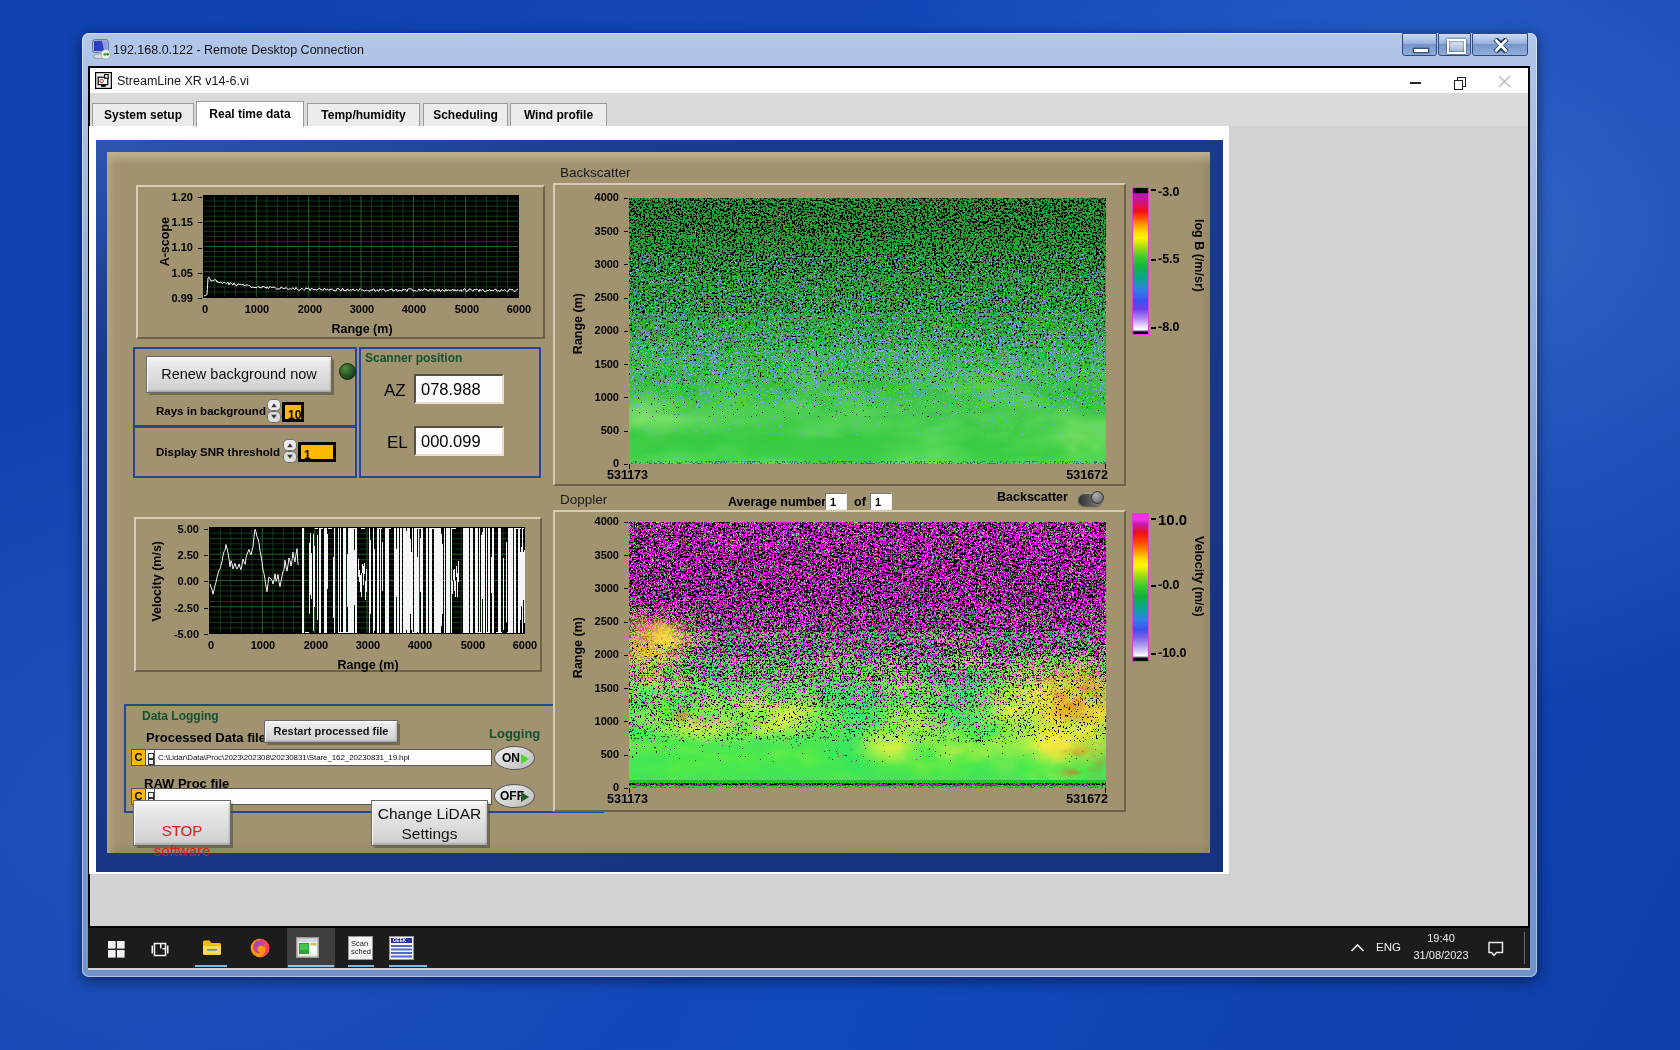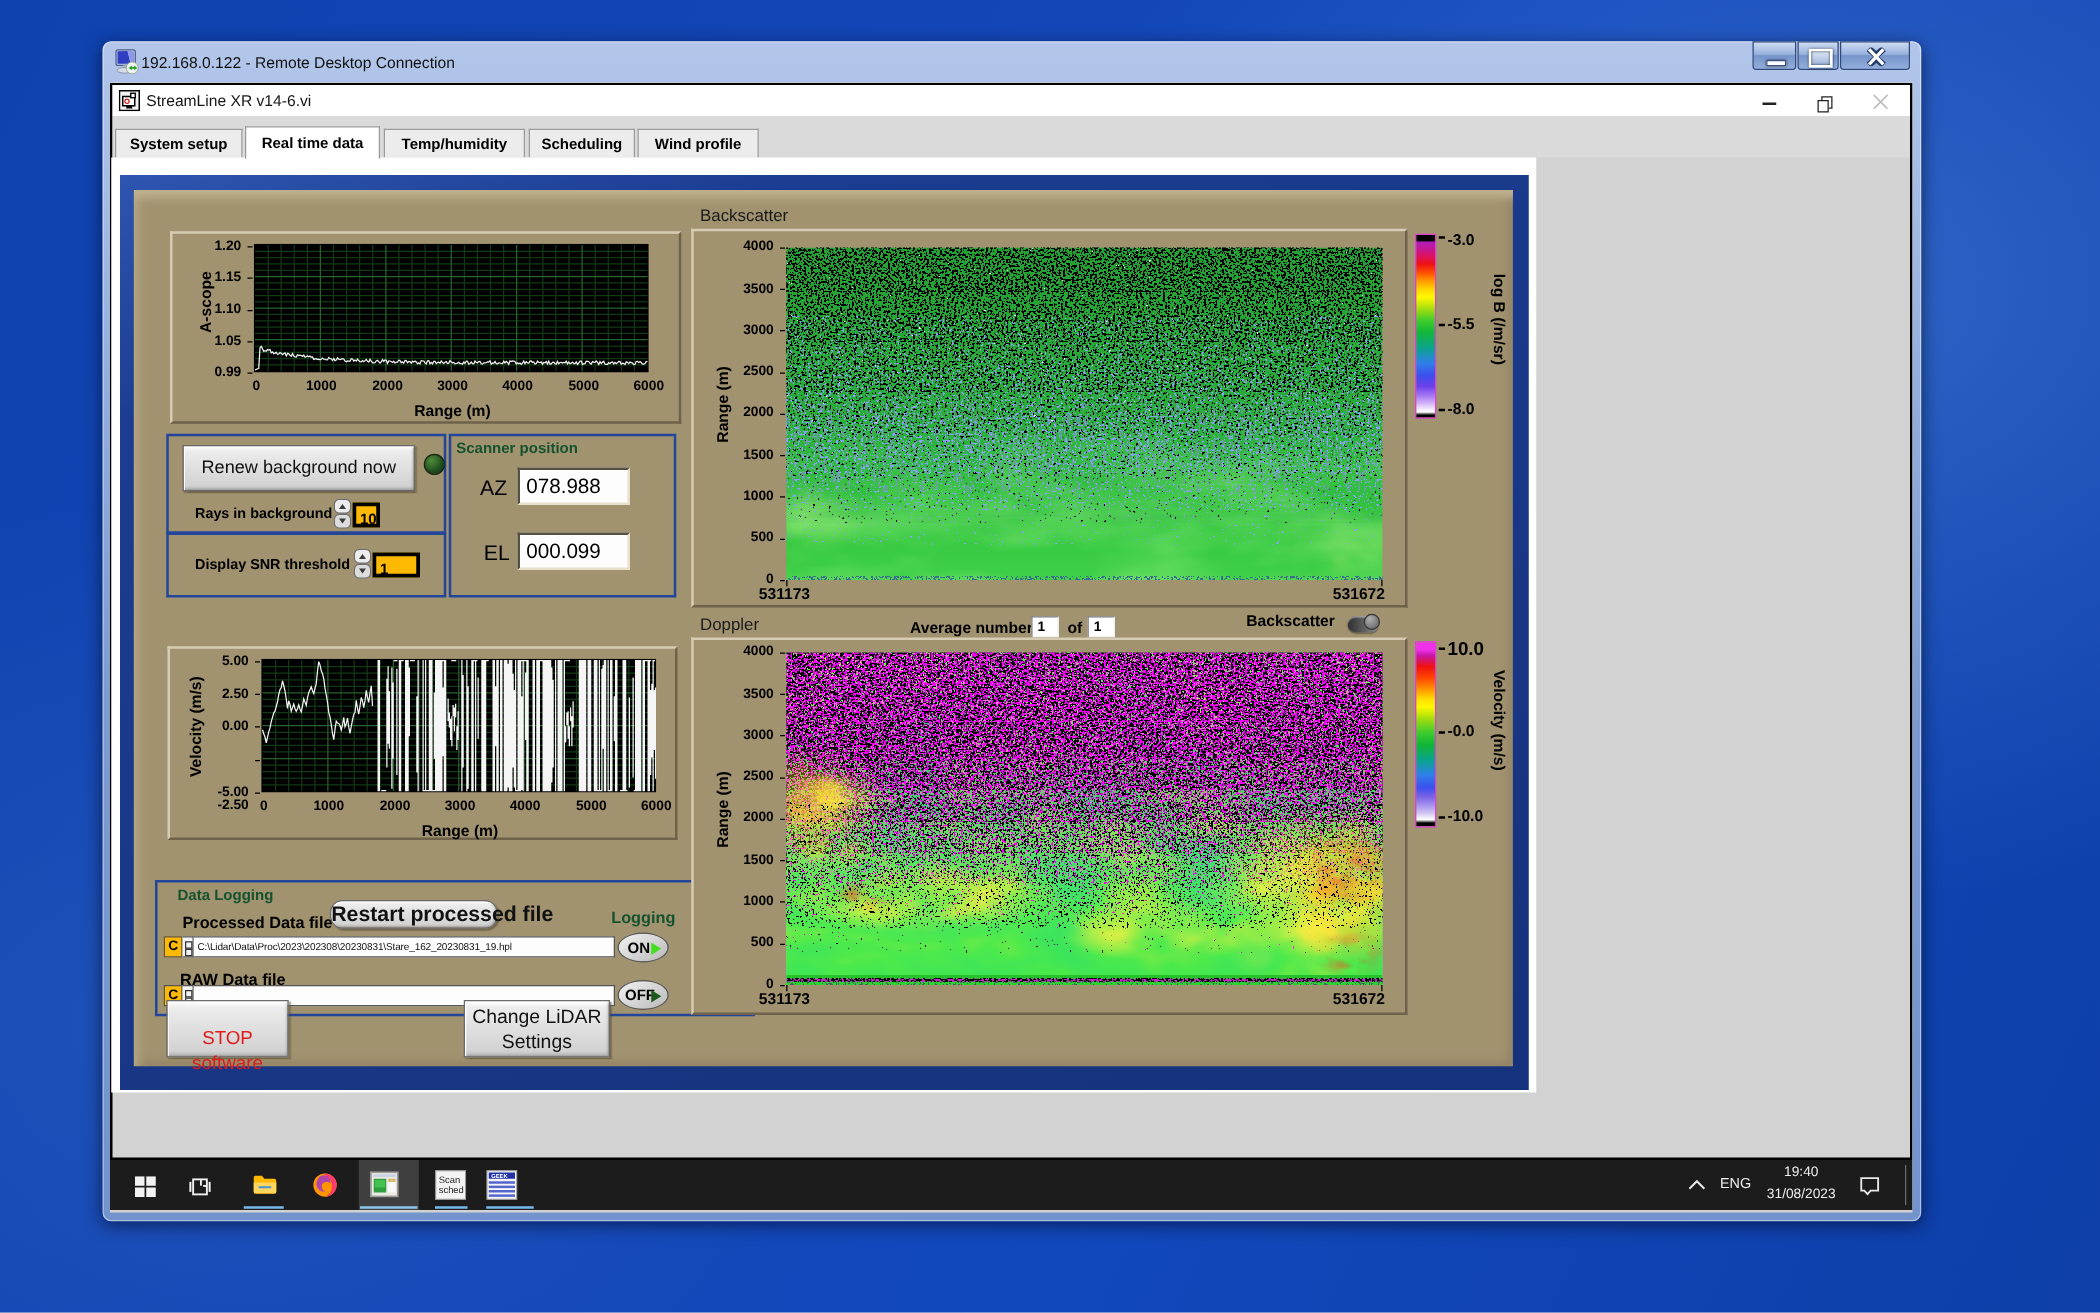--- a/index.html
+++ b/index.html
@@ -261,48 +261,48 @@
               <line x1="0" y1="26.2" x2="314" y2="26.2"></line>
               <line x1="0" y1="52.5" x2="314" y2="52.5"></line>
               <line x1="0" y1="78.8" x2="314" y2="78.8"></line>
             </g>
       <path d="M0,55.8 L1,59.0 L2,61.6 L3,66.2 L4,61.9 L5,57.5 L6,54.3 L7,49.3 L8,45.9 L9,42.3 L10,40.9 L11,37.2 L12,33.6 L13,27.6 L14,23.7 L15,22.2 L16,16.6 L17,20.4 L18,24.8 L19,31.2 L20,38.7 L21,32.7 L22,35.6 L23,41.0 L24,38.1 L25,35.3 L26,39.0 L27,41.0 L28,39.0 L29,35.9 L30,39.3 L31,41.6 L32,36.8 L33,31.1 L34,33.7 L35,36.3 L36,30.2 L37,26.1 L38,23.8 L39,21.5 L40,24.6 L41,26.9 L42,22.6 L43,18.9 L44,8.8 L45,1.3 L46,3.9 L47,8.7 L48,10.9 L49,14.9 L50,22.8 L51,28.0 L52,33.6 L53,42.1 L54,45.5 L55,51.7 L56,58.8 L57,63.7 L58,55.5 L59,48.9 L60,50.4 L61,50.8 L62,52.4 L63,56.0 L64,51.9 L65,45.8 L66,53.5 L67,51.0 L68,46.5 L69,53.8 L70,58.7 L71,53.2 L72,48.0 L73,43.5 L74,41.9 L75,32.2 L76,38.8 L77,43.2 L78,36.9 L79,30.0 L80,32.9 L81,38.1 L82,32.5 L83,24.2 L84,30.1 L85,33.9 L86,26.4 L87,20.6 L88,36.8M92.5,0V105M93.5,0V105M99.5,15V86M100.5,5V67M101.5,25V71M103.5,6V103M104.5,18V79M107.5,7V92M109.5,0V105M110.5,0V105M114.5,0V105M115.5,0V105M116.5,0V105M117.5,6V61M123.5,29V90M124.5,0V105M128.5,0V105M130.5,0V105M133.5,0V105M134.5,0V105M135.5,0V105M137.5,26V79M138.5,0V105M139.5,0V105M140.5,0V105M141.5,0V105M142.5,0V105M143.5,0V105M144.5,22V77M145.5,0V105M146.5,0V105M148.5,31V49M149.5,42V54M150.5,47V64M151.5,45V69M152.5,36V45M153.5,38V57M154.5,35V46M155.5,53V72M156.5,41V64M159.5,0V105M160.5,12V86M163.5,0V105M164.5,21V103M167.5,0V105M168.5,0V105M170.5,0V105M172.5,14V63M175.5,0V105M176.5,0V105M177.5,0V105M178.5,0V105M184.5,0V105M185.5,0V105M186.5,21V69M187.5,0V105M188.5,0V105M190.5,0V105M191.5,0V105M193.5,0V105M194.5,0V105M195.5,0V105M196.5,3V102M197.5,0V105M198.5,0V105M199.5,0V105M200.5,11V86M201.5,24V102M202.5,0V105M204.5,0V105M205.5,0V105M206.5,0V105M207.5,29V104M208.5,0V105M210.5,10V64M211.5,0V105M212.5,0V105M216.5,0V105M217.5,0V105M219.5,0V105M220.5,0V105M221.5,0V105M224.5,0V105M225.5,0V105M226.5,0V105M227.5,0V105M228.5,0V105M229.5,0V105M230.5,0V105M231.5,6V98M232.5,16V86M234.5,0V105M236.5,0V105M237.5,0V105M238.5,0V105M239.5,0V105M241.5,0V105M242.5,53V66M243.5,42V52M244.5,41V63M245.5,53V69M246.5,38V49M247.5,45V69M248.5,33V54M253.5,0V105M254.5,0V105M255.5,0V105M256.5,0V105M257.5,0V105M258.5,0V105M260.5,0V105M261.5,0V105M262.5,0V105M265.5,0V105M266.5,0V105M267.5,0V105M269.5,0V105M271.5,7V105M272.5,4V71M273.5,0V105M274.5,0V105M276.5,0V105M278.5,0V105M279.5,0V105M281.5,29V65M282.5,0V105M283.5,0V105M288.5,0V105M289.5,0V105M290.5,0V105M293.5,30V102M296.5,14V94M298.5,0V105M299.5,0V105M300.5,0V105M301.5,0V105M302.5,0V105M304.5,0V105M305.5,0V105M308.5,0V105M309.5,0V105M310.5,24V92M311.5,19V78M312.5,0V105M313.5,24V72M314.5,22V95M95,104.5H99M105,0.5H108M111,0.5H113M118,0.5H122M128,104.5H133M136,104.5H138M141,0.5H147M151,0.5H155M169,0.5H172M176,0.5H181M202,104.5H205M207,0.5H212M221,0.5H224M228,0.5H231M237,104.5H240M241,0.5H246M254,104.5H257M266,104.5H272M277,104.5H279M286,104.5H292M297,104.5H300M306,0.5H311M312,0.5H314" fill="none" stroke="#f5f5f5" stroke-width="1"></path>
       </g>
     </svg>
     <div class="ticklab" style="right:341px;top:4px;">5.00</div>
     <div class="ticklab" style="right:341px;top:30px;">2.50</div>
     <div class="ticklab" style="right:341px;top:56px;">0.00</div>
-    <div class="ticklab" style="right:341px;top:83px;margin-top:36px;">-2.50</div>
+    <div class="ticklab" style="right:341px;top:83px;">-2.50</div>
     <div class="ticklab" style="right:341px;top:109px;">-5.00</div>
     <div class="abs" style="left:68px;top:10px;width:4px;height:1px;background:#000"></div>
     <div class="abs" style="left:68px;top:36px;width:4px;height:1px;background:#000"></div>
     <div class="abs" style="left:68px;top:62px;width:4px;height:1px;background:#000"></div>
     <div class="abs" style="left:68px;top:89px;width:4px;height:1px;background:#000"></div>
     <div class="abs" style="left:68px;top:115px;width:4px;height:1px;background:#000"></div>
     <div class="ticklab" style="left:55px;top:120px;width:40px;text-align:center;">0</div>
     <div class="ticklab" style="left:107px;top:120px;width:40px;text-align:center;">1000</div>
     <div class="ticklab" style="left:160px;top:120px;width:40px;text-align:center;">2000</div>
     <div class="ticklab" style="left:212px;top:120px;width:40px;text-align:center;">3000</div>
     <div class="ticklab" style="left:264px;top:120px;width:40px;text-align:center;">4000</div>
     <div class="ticklab" style="left:317px;top:120px;width:40px;text-align:center;">5000</div>
     <div class="ticklab" style="left:369px;top:120px;width:40px;text-align:center;">6000</div>
     <div class="lab" style="position:absolute;left:192px;top:139px;width:80px;text-align:center;font-size:12.5px;">Range (m)</div>
     <div class="lab rot abs" style="left:14px;top:22px;font-size:12.5px;">Velocity (m/s)</div>
   </div>
 
   <div class="bluebox abs" style="left:36px;top:638px;width:480px;height:109px;">
     <div class="blab" style="position:absolute;left:16px;top:3px;">Data Logging</div>
     <div class="lab" style="position:absolute;left:20px;top:24px;font-size:13px;">Processed Data file</div>
-    <div class="btn abs" style="left:138px;top:14px;width:134px;height:23px;font-weight:bold;font-size:17px;line-height:21px;white-space:nowrap;border-radius:10px;">Restart processed file</div>
+    <div class="btn abs" style="left:138px;top:14px;width:134px;height:23px;font-weight:bold;font-size:11px;line-height:21px;white-space:nowrap;">Restart processed file</div>
     <div class="blab" style="position:absolute;left:363px;top:20px;font-size:13px;">Logging</div>
     <div class="abs pathC" style="left:5px;top:43px;">C</div>
     <div class="abs pathI" style="left:20px;top:43px;"></div>
     <div class="abs pathF" style="left:29px;top:43px;width:337px;">C:\Lidar\Data\Proc\2023\202308\20230831\Stare_162_20230831_19.hpl</div>
     <div class="abs onoff" style="left:368px;top:40px;"><span style="margin-left:7px;">ON</span><span class="tri" style="border-left-color:#44dd22;"></span></div>
-    <div class="lab" style="position:absolute;left:18px;top:70px;font-size:13px;">RAW Data file</div>
+    <div class="lab" style="position:absolute;left:18px;top:70px;font-size:13px;">RAW Proc file</div>
     <div class="abs pathC" style="left:5px;top:82px;">C</div>
     <div class="abs pathI" style="left:20px;top:82px;"></div>
     <div class="abs pathF" style="left:29px;top:82px;width:337px;"></div>
     <div class="abs onoff" style="left:368px;top:78px;"><span style="margin-left:5px;">OFF</span><span class="tri" style="border-left-color:#1d5a1d;"></span></div>
   </div>
   <div class="btn abs" style="left:45px;top:734px;width:98px;height:46px;font-size:15px;color:#e21a1a;padding-top:20px;line-height:20px;">STOP<br>software</div>
   <div class="btn abs" style="left:283px;top:734px;width:117px;height:46px;font-size:15.5px;padding-top:3px;line-height:20px;">Change LiDAR<br>Settings</div>
 
   <div class="abs" style="left:472px;top:99px;font-size:13.5px;color:#1a1a1a;">Backscatter</div>
   <div class="raised abs" style="left:465px;top:117px;width:573px;height:303px;">

